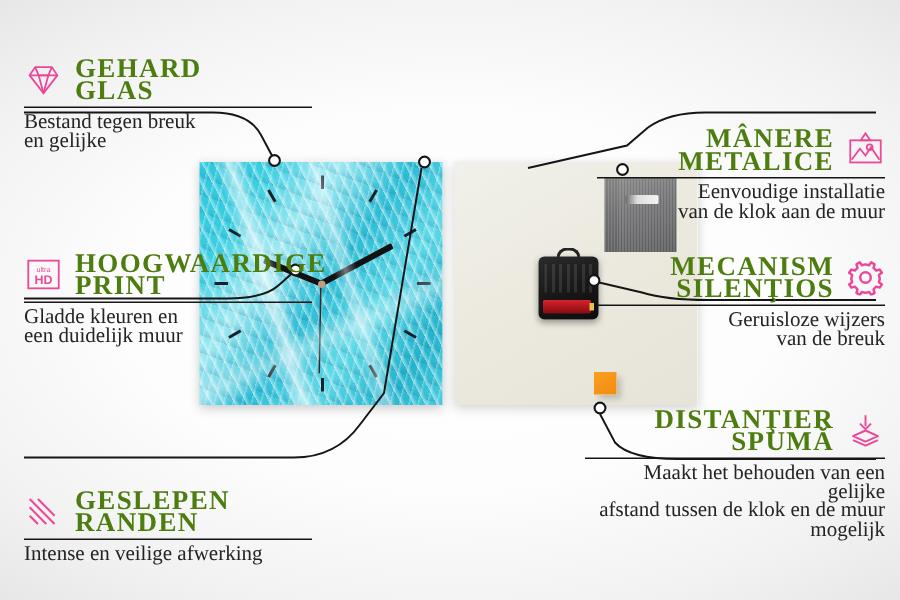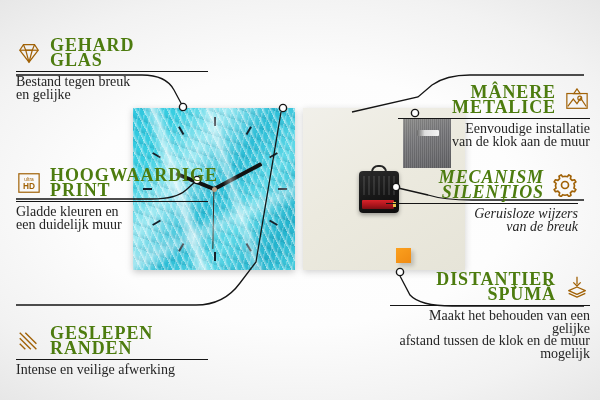--- a/index.html
+++ b/index.html
@@ -88,28 +88,28 @@
   .callout.left  { text-align:left; }
   .callout.right { text-align:right; }
   .head { display:flex; align-items:center; gap:8px; }
   .callout.right .head { flex-direction:row-reverse; }
   .title {
     font-size:18px; font-weight:700; letter-spacing:.9px;
     line-height:15px; text-transform:uppercase; color:#4d7c0f;
   }
   .rule { height:1.4px; background:#151515; margin:3px 0 4px; }
   .desc { font-size:14px; line-height:12.4px; color:#242424; }
-  .ico { width:26px; height:24px; flex:0 0 26px; color:#a16207; }
+  .ico { width:26px; height:24px; flex:0 0 26px; color:#ec4899; }
   .ico svg { width:100%; height:100%; display:block; }
 
   .c-glas  { left:16px;  top:38px; }
   .c-print { left:16px;  top:168px; }
   .c-edge  { left:16px;  top:278px;margin-top:48px; }
   .c-metal { right:10px; top:48px;margin-top:37px; }
-  .c-mech  { right:22px; top:170px;font-style:italic; }
+  .c-mech  { right:10px; top:170px; }
   .c-foam  { right:10px; top:272px; width:200px; }
 
   .wires { position:absolute; inset:0; pointer-events:none; }
 </style>
 </head>
 <body>
 
 <div class="stage">
 
   <div class="product">

